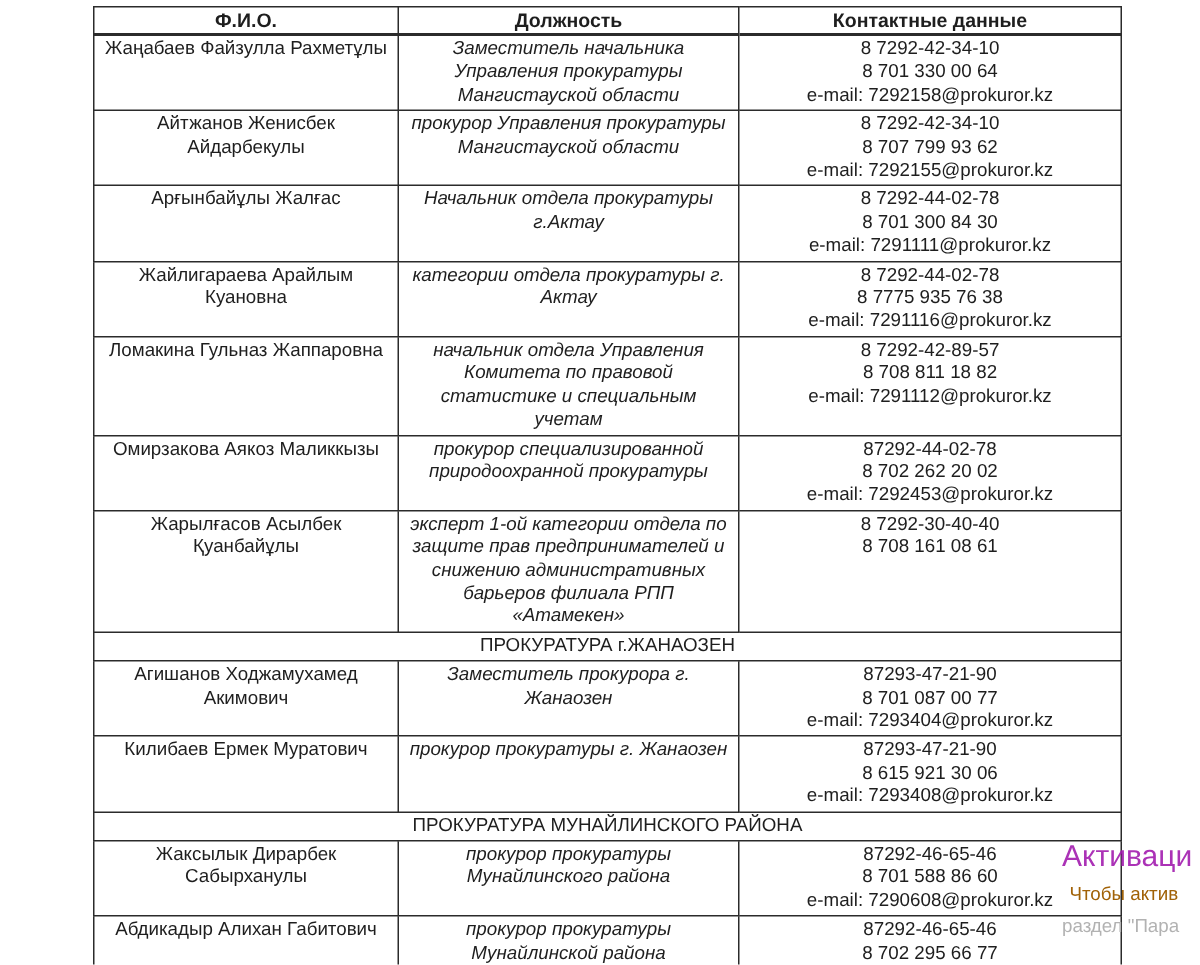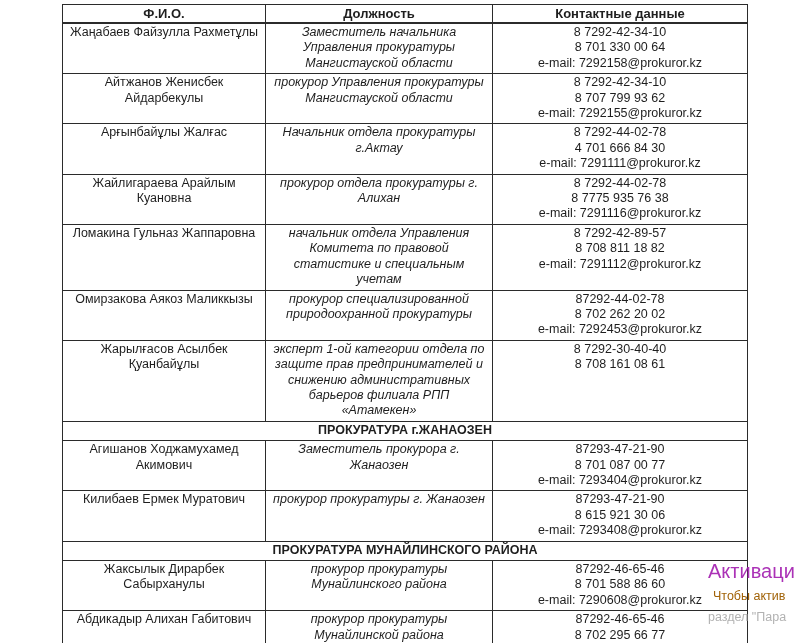--- a/index.html
+++ b/index.html
@@ -34,21 +34,21 @@
     font-size: 13px;
     font-weight: bold;
     padding: 1px 2px;
     border-bottom: 2px solid #2b2b2b;
     line-height: 15px;
   }
   td.name-cell { padding-left: 16px; padding-right: 16px; }
   td.position-cell { padding-left: 18px; padding-right: 18px; font-style: italic; }
   td.contacts-cell { padding-left: 4px; padding-right: 4px; }
   td.section-cell {
-    font-weight: bold;
+    font-weight: normal;
     font-size: 13px;
     line-height: 15px;
     padding: 0 2px 1px 2px;
     border-top: 2px solid #2b2b2b;
     border-bottom: 2px solid #2b2b2b;
   }
   .contact-line { white-space: nowrap; }
 
   .watermark {
     position: absolute;
@@ -113,27 +113,27 @@
             <div class="contact-line">8 7292-42-34-10</div>
             <div class="contact-line">8 707 799 93 62</div>
             <div class="contact-line">e-mail: 7292155@prokuror.kz</div>
           </td>
         </tr>
         <tr>
           <td class="name-cell">Арғынбайұлы Жалғас</td>
           <td class="position-cell">Начальник отдела прокуратуры г.Актау</td>
           <td class="contacts-cell">
             <div class="contact-line">8 7292-44-02-78</div>
-            <div class="contact-line">4 701 666 84 30</div>
+            <div class="contact-line">8 701 300 84 30</div>
             <div class="contact-line">e-mail: 7291111@prokuror.kz</div>
           </td>
         </tr>
         <tr>
           <td class="name-cell">Жайлигараева Арайлым Куановна</td>
-          <td class="position-cell">прокурор отдела прокуратуры г. Алихан</td>
+          <td class="position-cell">категории отдела прокуратуры г. Актау</td>
           <td class="contacts-cell">
             <div class="contact-line">8 7292-44-02-78</div>
             <div class="contact-line">8 7775 935 76 38</div>
             <div class="contact-line">e-mail: 7291116@prokuror.kz</div>
           </td>
         </tr>
         <tr>
           <td class="name-cell">Ломакина Гульназ Жаппаровна</td>
           <td class="position-cell">начальник отдела Управления Комитета по правовой статистике и специальным учетам</td>
           <td class="contacts-cell">

